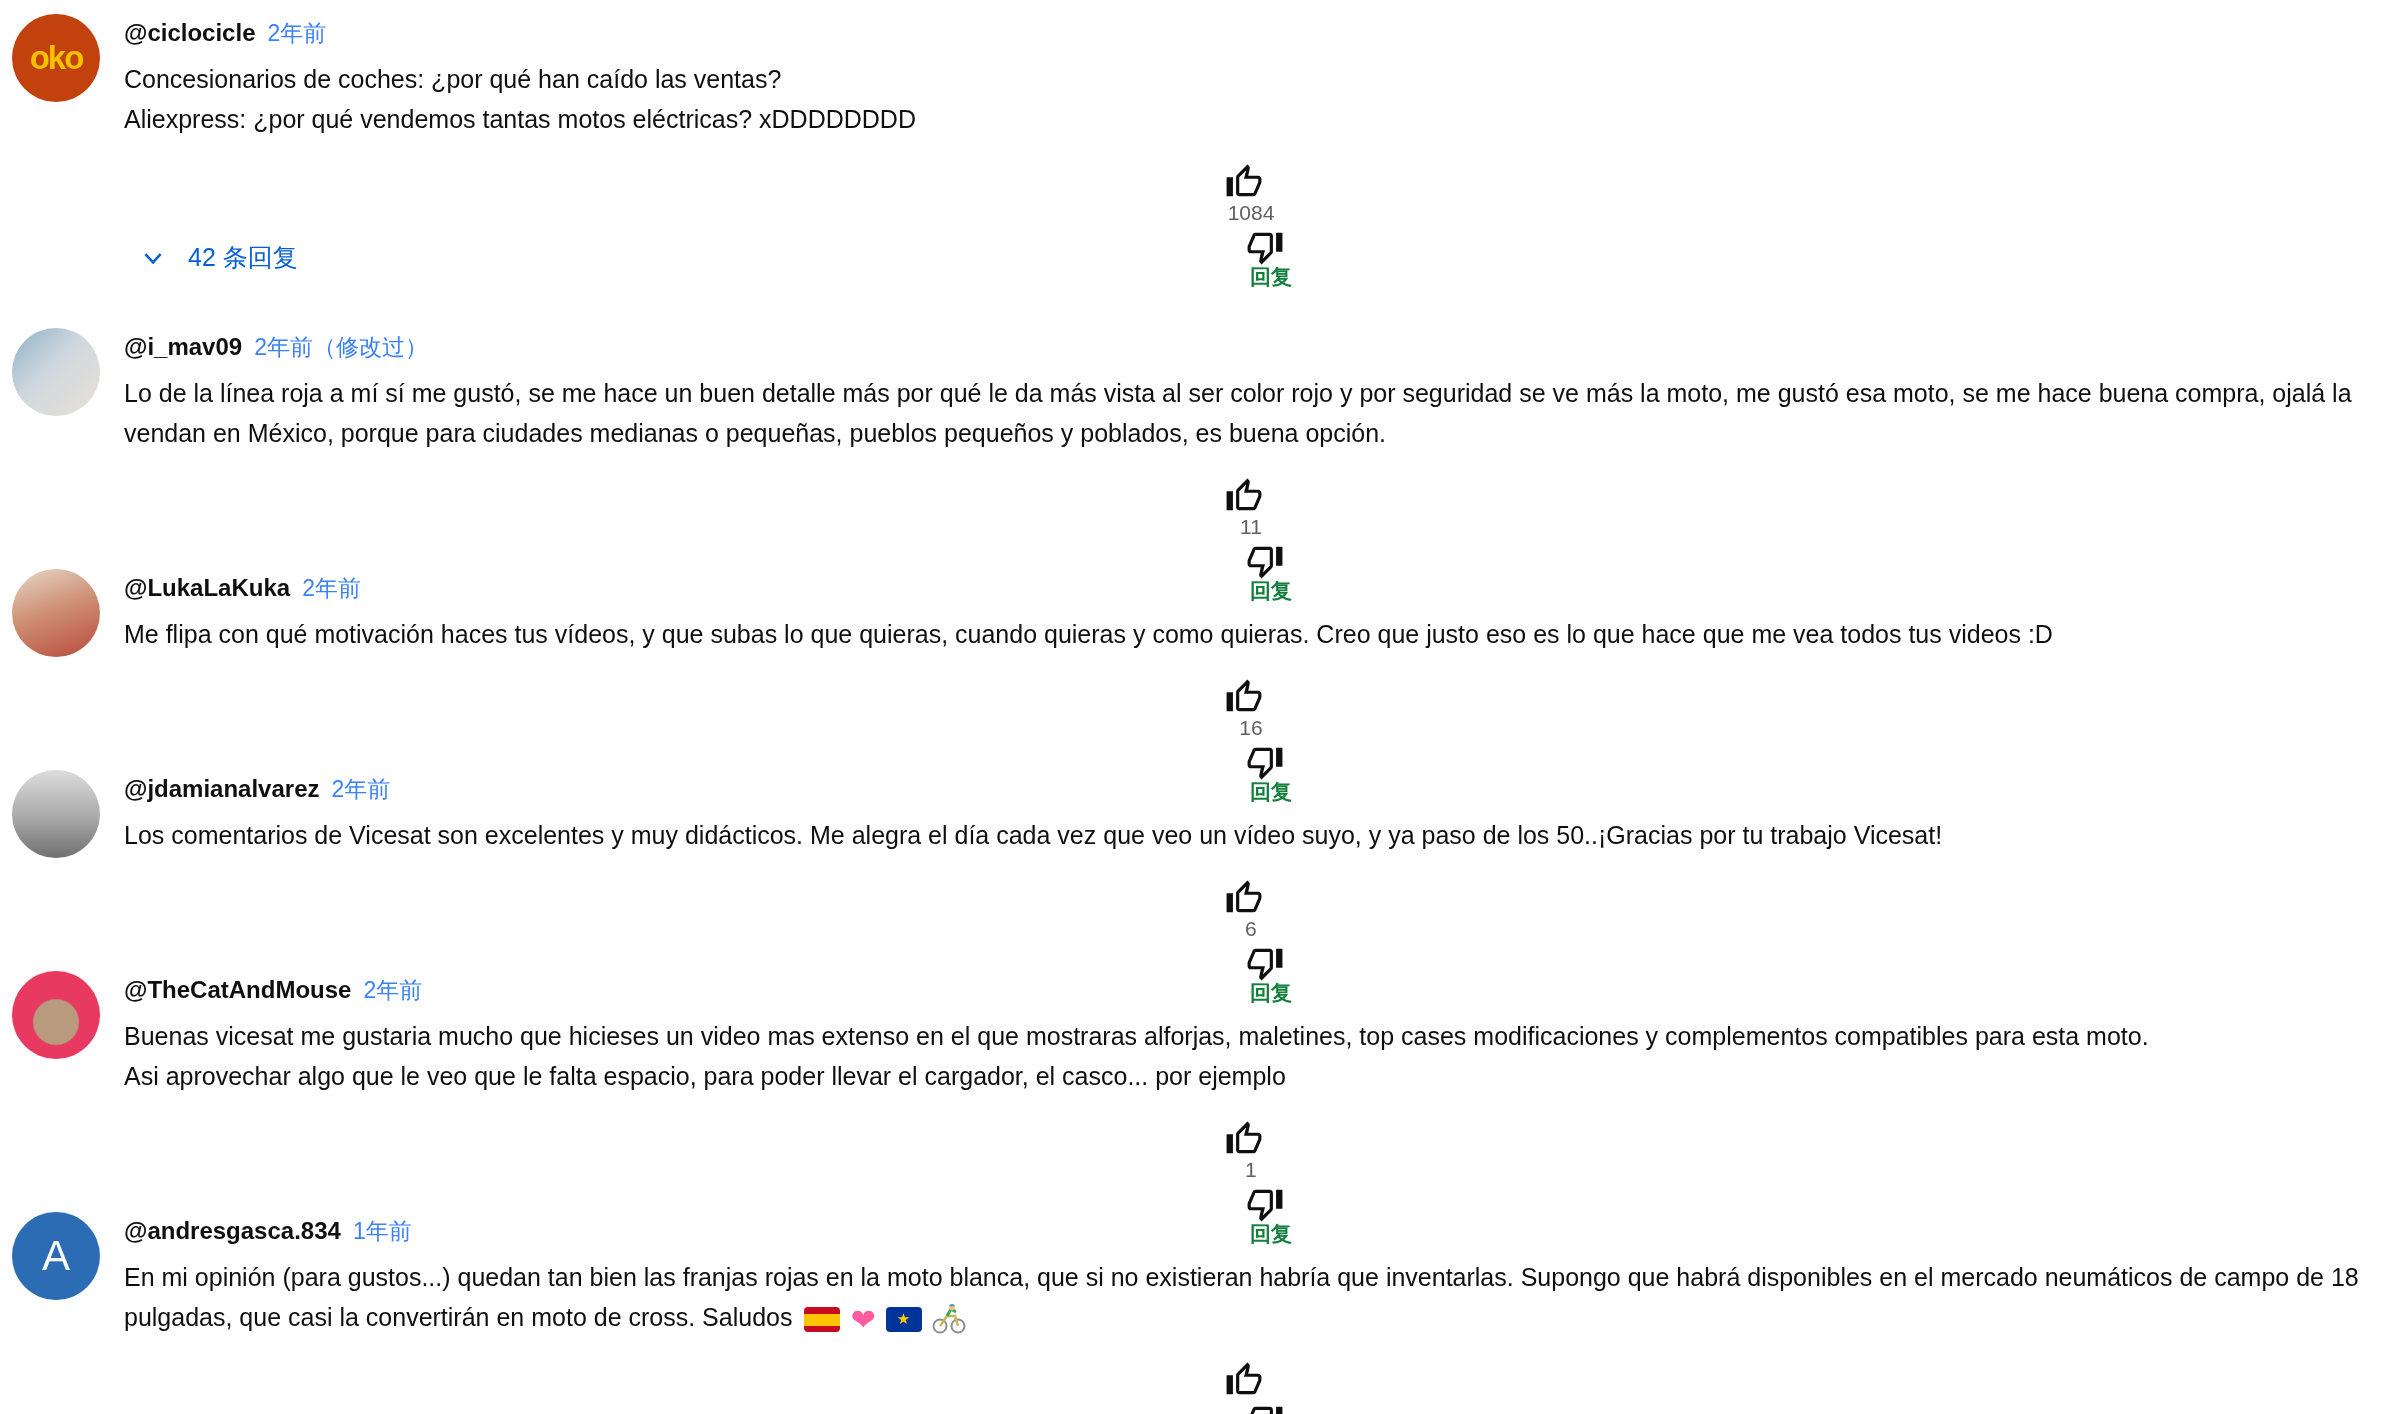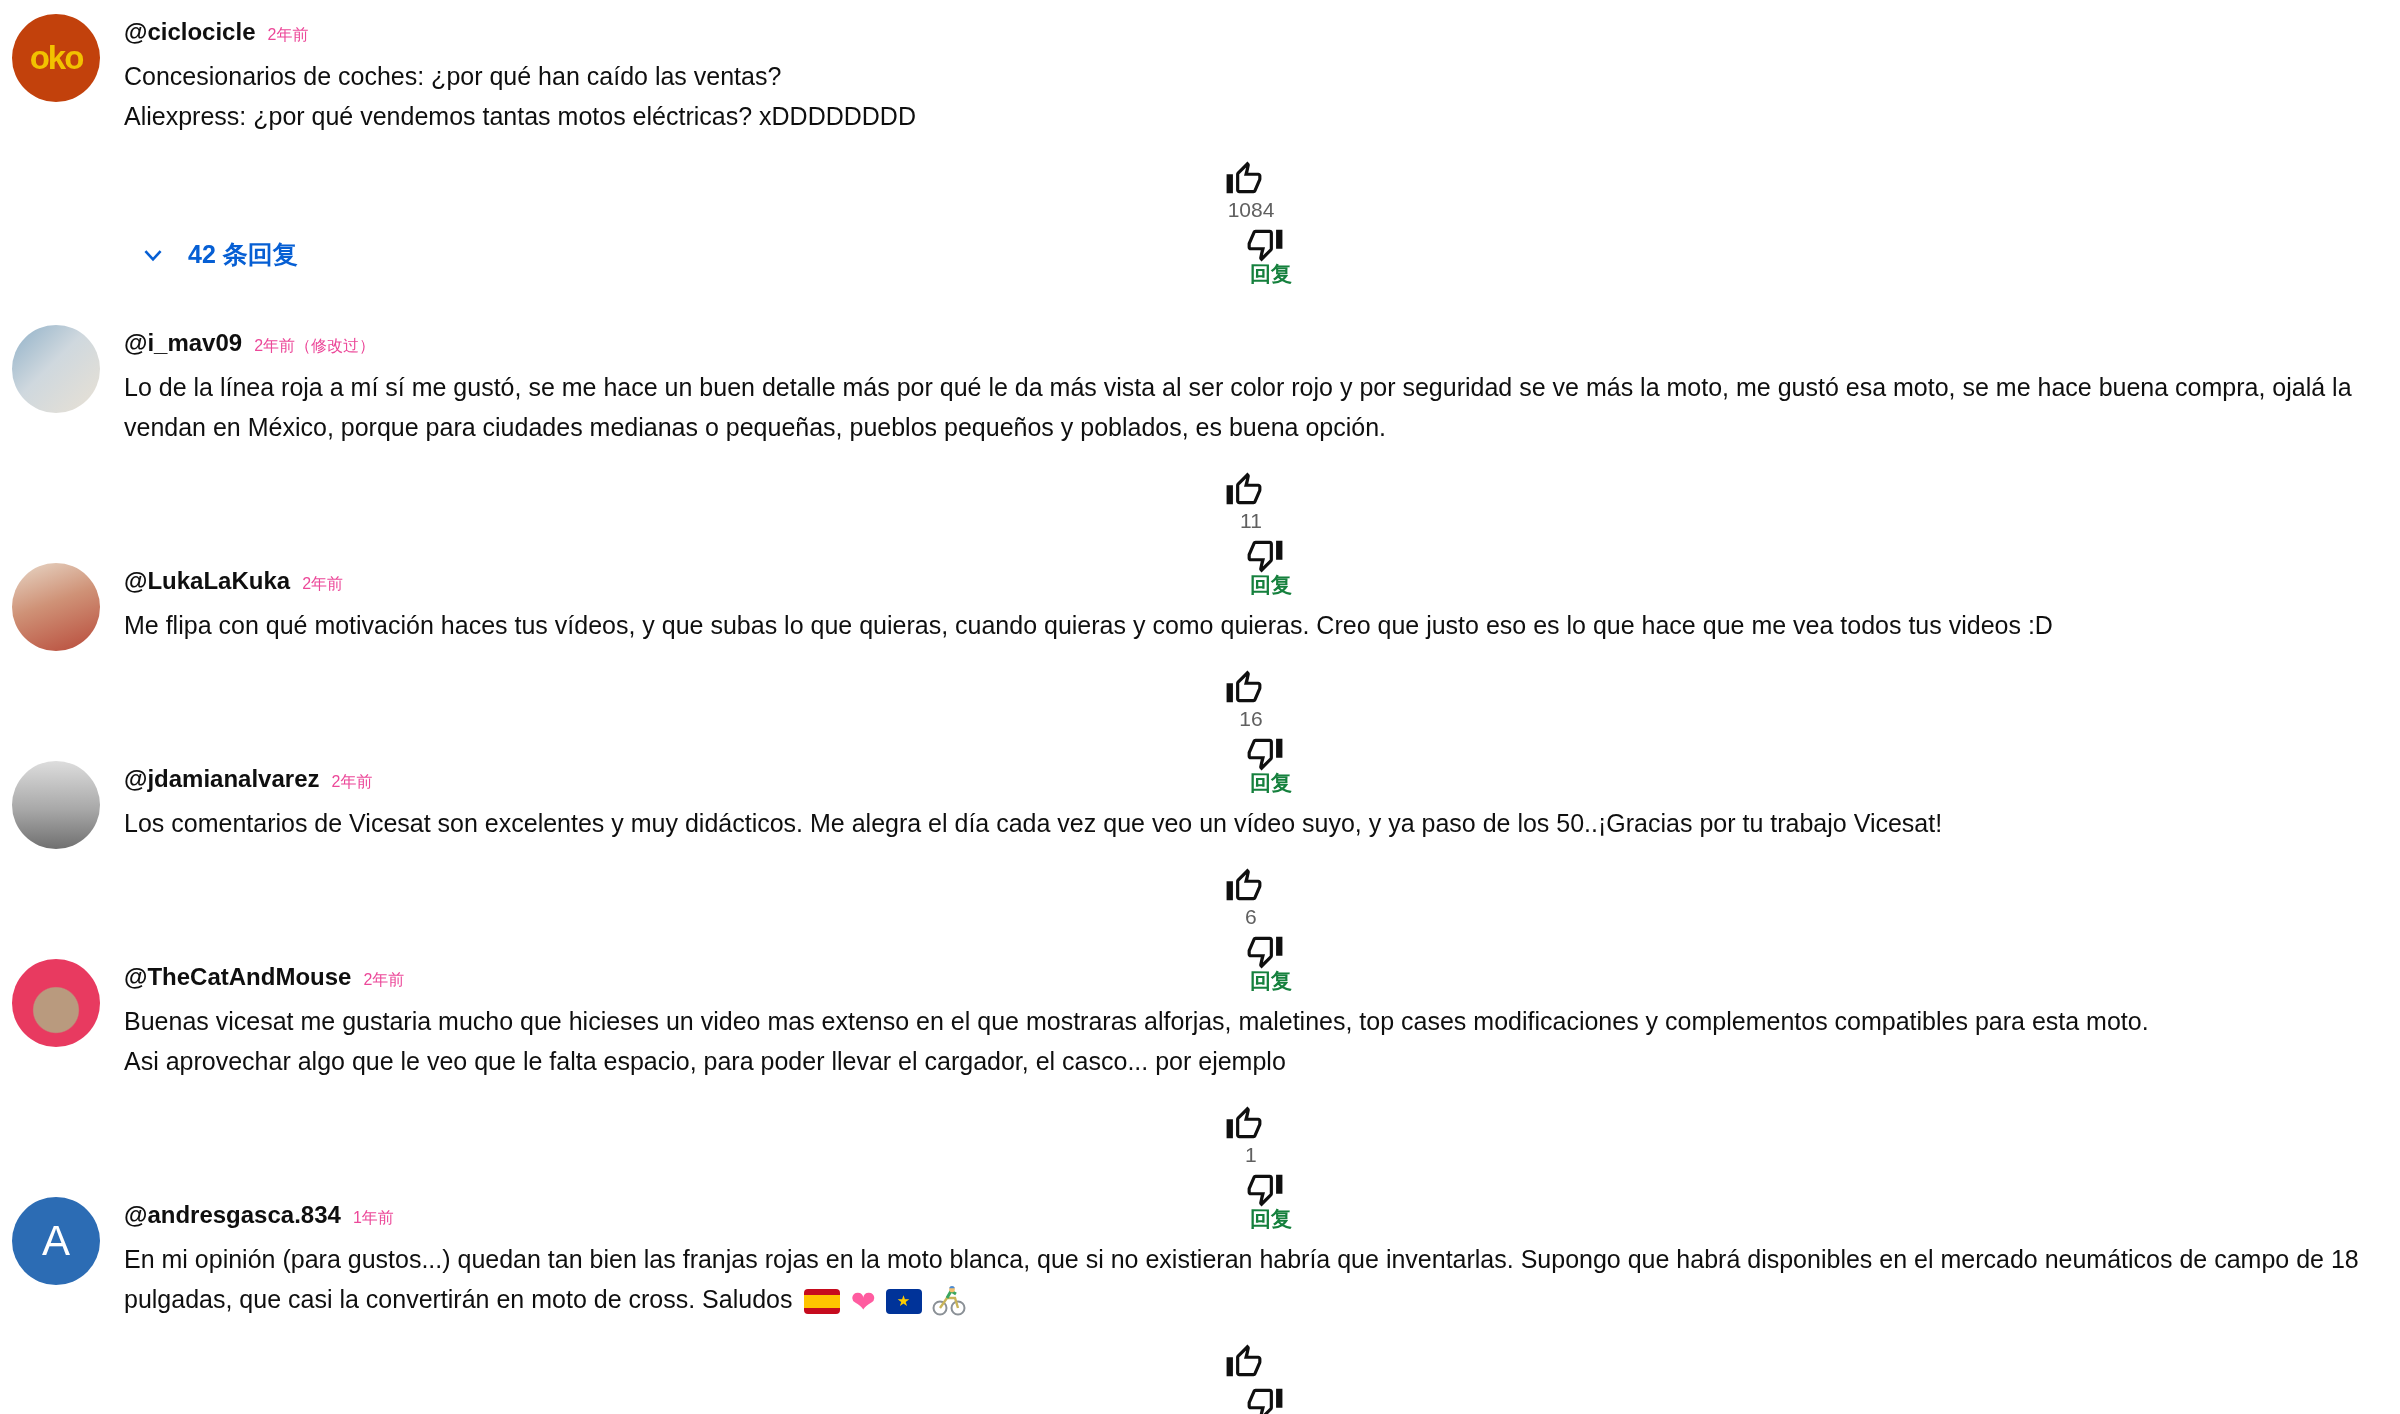--- a/index.html
+++ b/index.html
@@ -16,34 +16,34 @@
   .av1 .avatar-logo-text{color:#f2c200;font-weight:800;font-size:33px;letter-spacing:-2px;}
   .av2{background:linear-gradient(135deg,#8fb0c8 0%,#cfd8de 45%,#e9e1d4 100%);}
   .av3{background:linear-gradient(160deg,#e8d8c8 0%,#cf9277 45%,#b84a3a 100%);}
   .av4{background:linear-gradient(180deg,#dddddd 0%,#a8a8a8 55%,#707070 100%);}
   .av5{background:radial-gradient(circle at 50% 58%,#b99a7e 0 33%,#e83a60 35%);}
   .av6{background:#2c6cb4;}
   .av6 .avatar-letter{color:#ffffff;font-size:42px;font-weight:400;}
   .body{flex:1;padding-right:36px;padding-top:0;}
   .head{display:flex;align-items:baseline;gap:12px;margin-bottom:10px;margin-top:4px;}
   .author{font-weight:700;font-size:24px;color:#0f0f0f;cursor:pointer;}
-  .time{font-size:16px;color:#ec4899;cursor:pointer;text-align:center;}
+  .time{font-size:23px;color:#3b82f6;cursor:pointer;text-align:center;}
   .text p{margin:0;font-size:25px;line-height:40px;color:#0f0f0f;}
   .actions{display:flex;align-items:center;margin-top:24px;height:42px;flex-direction:column;}
   .icon-btn{background:none;border:none;padding:0;margin:0;cursor:pointer;
     display:flex;align-items:center;justify-content:center;width:42px;height:42px;}
   .icon-btn svg{width:38px;height:38px;fill:#0f0f0f;}
   .dislike{margin-left:42px;}
   .dislike svg{transform:rotate(180deg) translateY(-3px);}
   .count{font-size:21px;color:#606060;margin-left:14px;min-width:12px;}
   .reply-btn{margin-left:54px;background:none;border:none;padding:0;cursor:pointer;
     font-family:inherit;font-size:21px;font-weight:600;color:#15803d;}
   .replies-toggle{display:flex;align-items:center;gap:22px;margin-top:32px;margin-left:8px;
     background:none;border:none;padding:4px 8px;cursor:pointer;
-    font-family:inherit;color:#065fd4;font-weight:700;font-size:25px;}
+    font-family:inherit;color:#065fd4;font-weight:400;font-size:25px;}
   .replies-toggle svg{width:26px;height:26px;stroke:#065fd4;fill:none;stroke-width:2.4;}
   
   .emoji-row{display:inline-flex;align-items:center;gap:10px;margin-left:12px;vertical-align:middle;}
   .flag-es{display:inline-block;width:36px;height:25px;border-radius:4px;
     background:linear-gradient(180deg,#c60b1e 0 26%,#ffc400 26% 74%,#c60b1e 74% 100%);}
   .heart-glyph{color:#ff5ca0;font-size:30px;line-height:25px;}
   .flag-eu{display:inline-flex;align-items:center;justify-content:center;
     width:36px;height:25px;border-radius:4px;background:#003399;color:#ffcc00;font-size:15px;}
   .cyclist svg{width:34px;height:30px;display:block;}
 </style>

